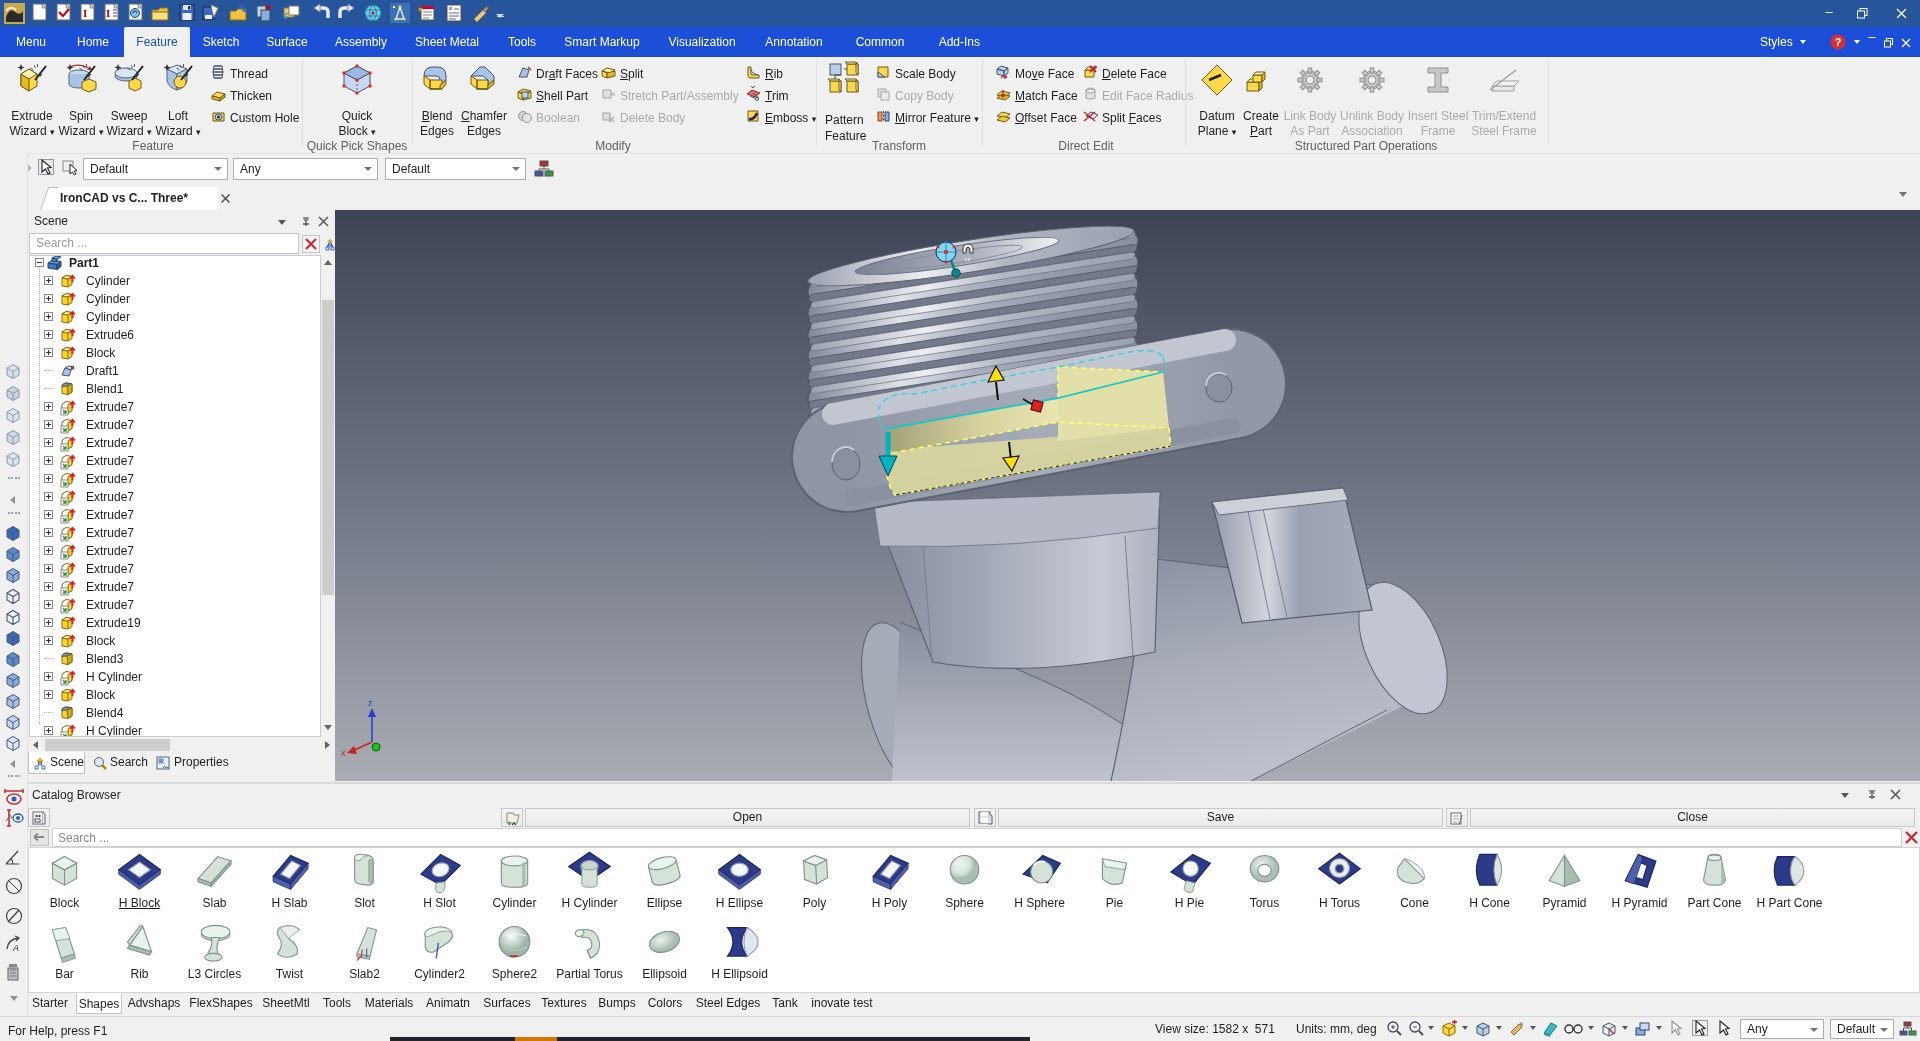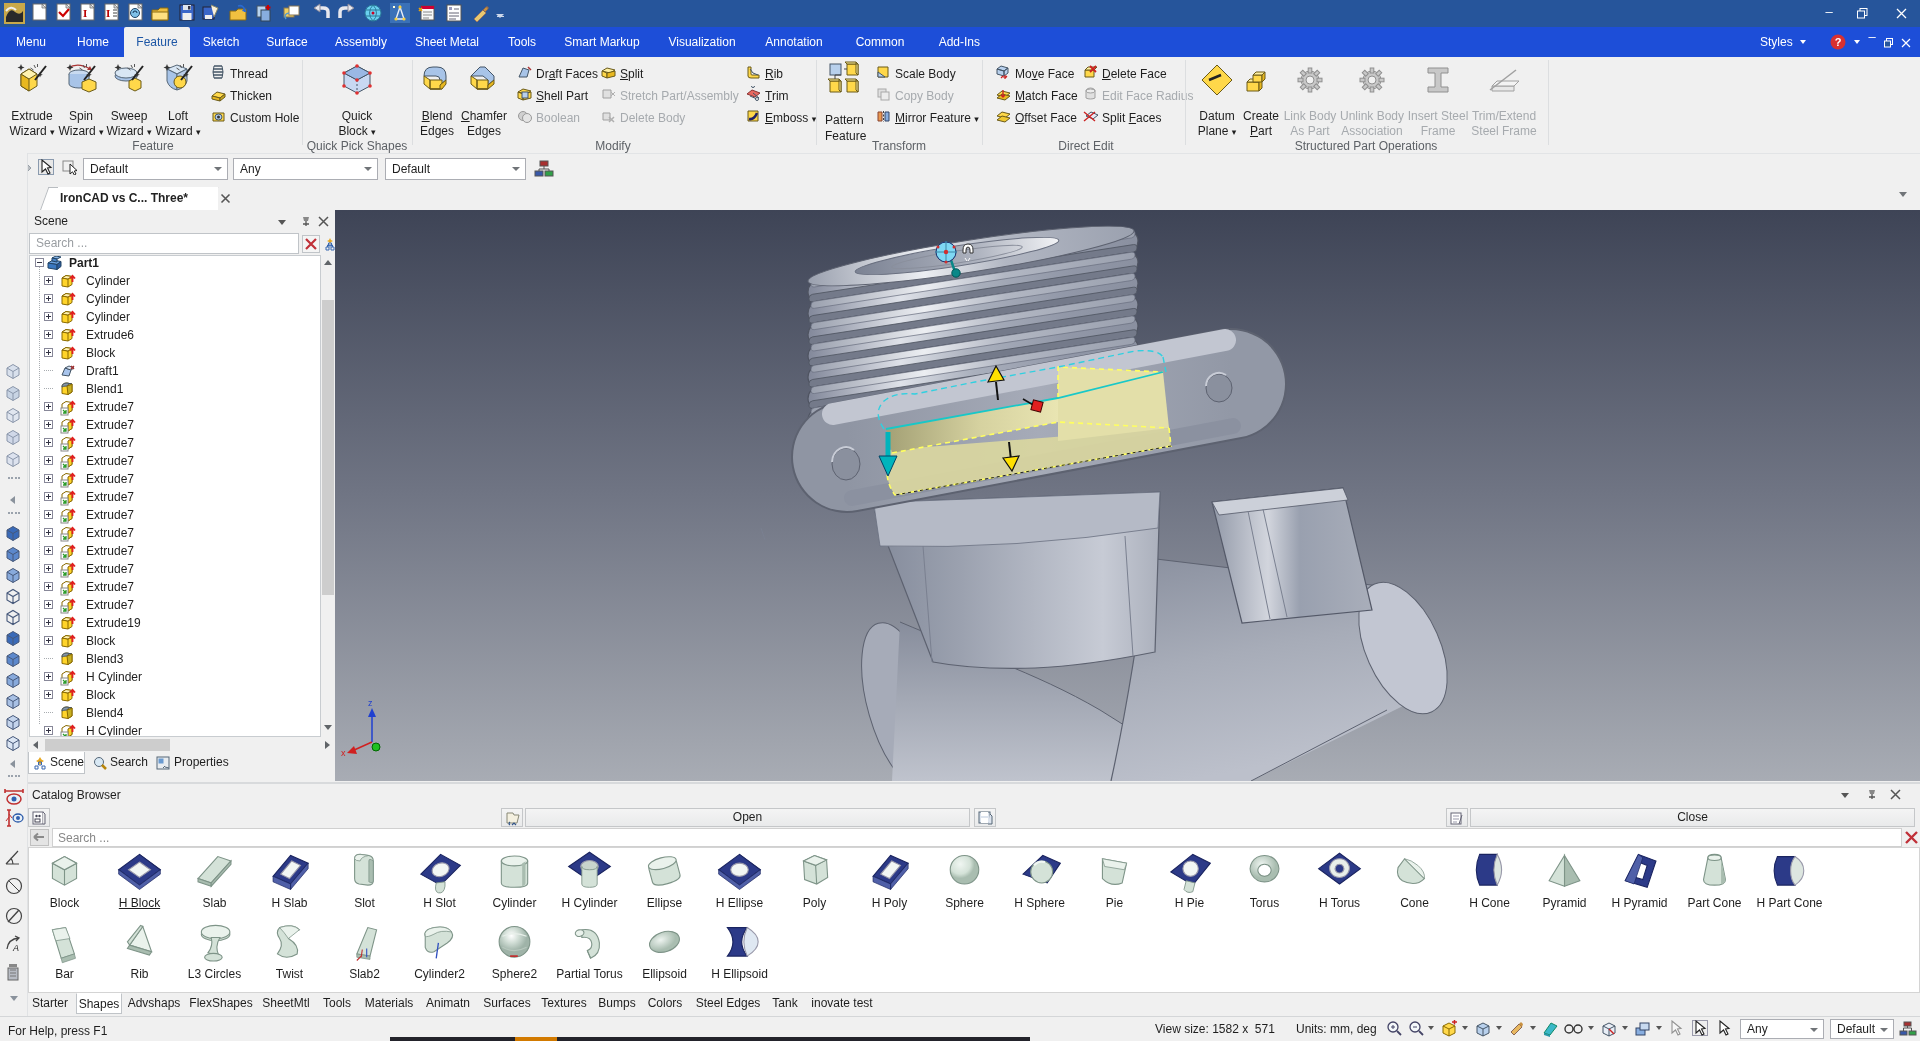--- a/index.html
+++ b/index.html
@@ -1086,20 +1086,21 @@
         <path d="M3 13 V3 h6 l1 2 h5 l-2 8 z" fill="#f4f0e0" stroke="#887"></path>
         <path d="M6 15 q-2 -1 0 -3 m2 3 l2 -2 2 2" fill="none" stroke="#358" stroke-width="1.2"></path>
       </svg></div>
     <div class="catbtn" style="left:497px;top:26px;width:445px;">Open</div>
     <div class="catbtn" style="left:946px;top:26px;width:22px;"><svg width="16" height="16" style="margin-top:1px">
         <rect x="2" y="2" width="11" height="11" fill="#dde4ee" stroke="#567"></rect>
         <rect x="4" y="2" width="7" height="4" fill="#fff"></rect>
         <rect x="4" y="8" width="7" height="5" fill="#fff"></rect>
         <path d="M13 4 l2 2 v8 h-4" fill="#dde4ee" stroke="#567"></path>
       </svg></div>
+    <div class="catbtn" style="left:970px;top:26px;width:445px;">Save</div>
     <div class="catbtn" style="left:1418px;top:26px;width:22px;"><svg width="16" height="16" style="margin-top:1px">
         <rect x="2" y="3" width="10" height="11" fill="#fff" stroke="#667"></rect>
         <path d="M4 6 h6 M4 9 h6 M4 12 h4" stroke="#99a"></path>
         <path d="M13 5 l-3 9" stroke="#667"></path>
       </svg></div>
     <div class="catbtn" style="left:1442px;top:26px;width:445px;">Close</div>
     <svg class="abs" style="left:2px;top:47px" width="19" height="17">
       <rect x="0.5" y="0.5" width="18" height="16" fill="#e4e4e4" stroke="#c0c0c0"></rect>
       <path d="M4 8 h10 M4 8 l4 -3.5 M4 8 l4 3.5" fill="none" stroke="#8a8a8a" stroke-width="2"></path>
     </svg>

